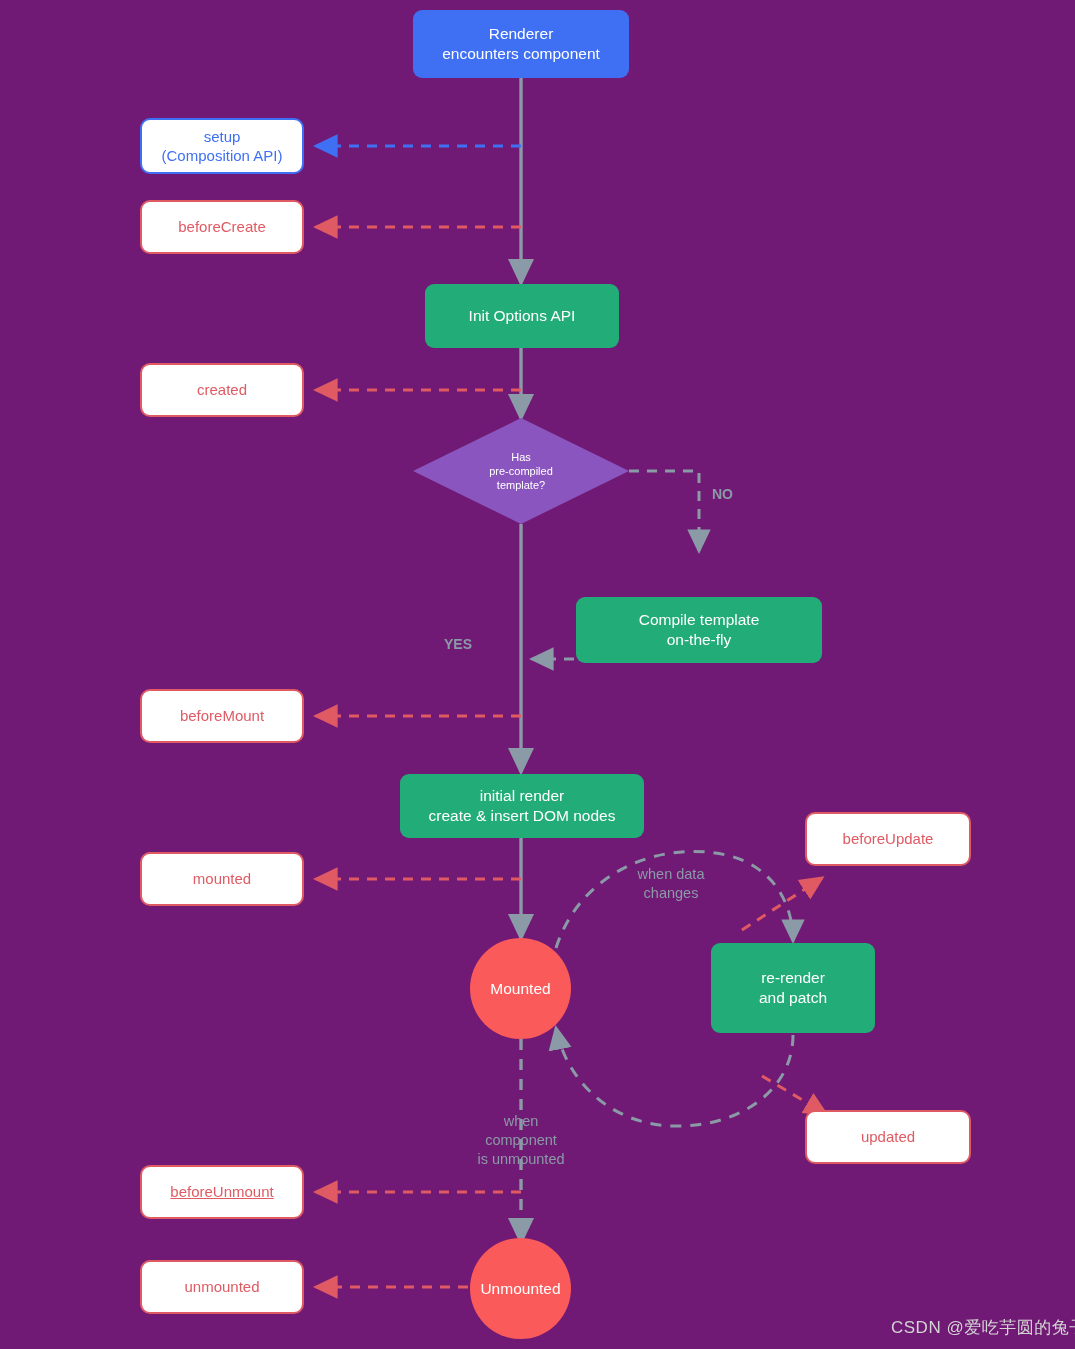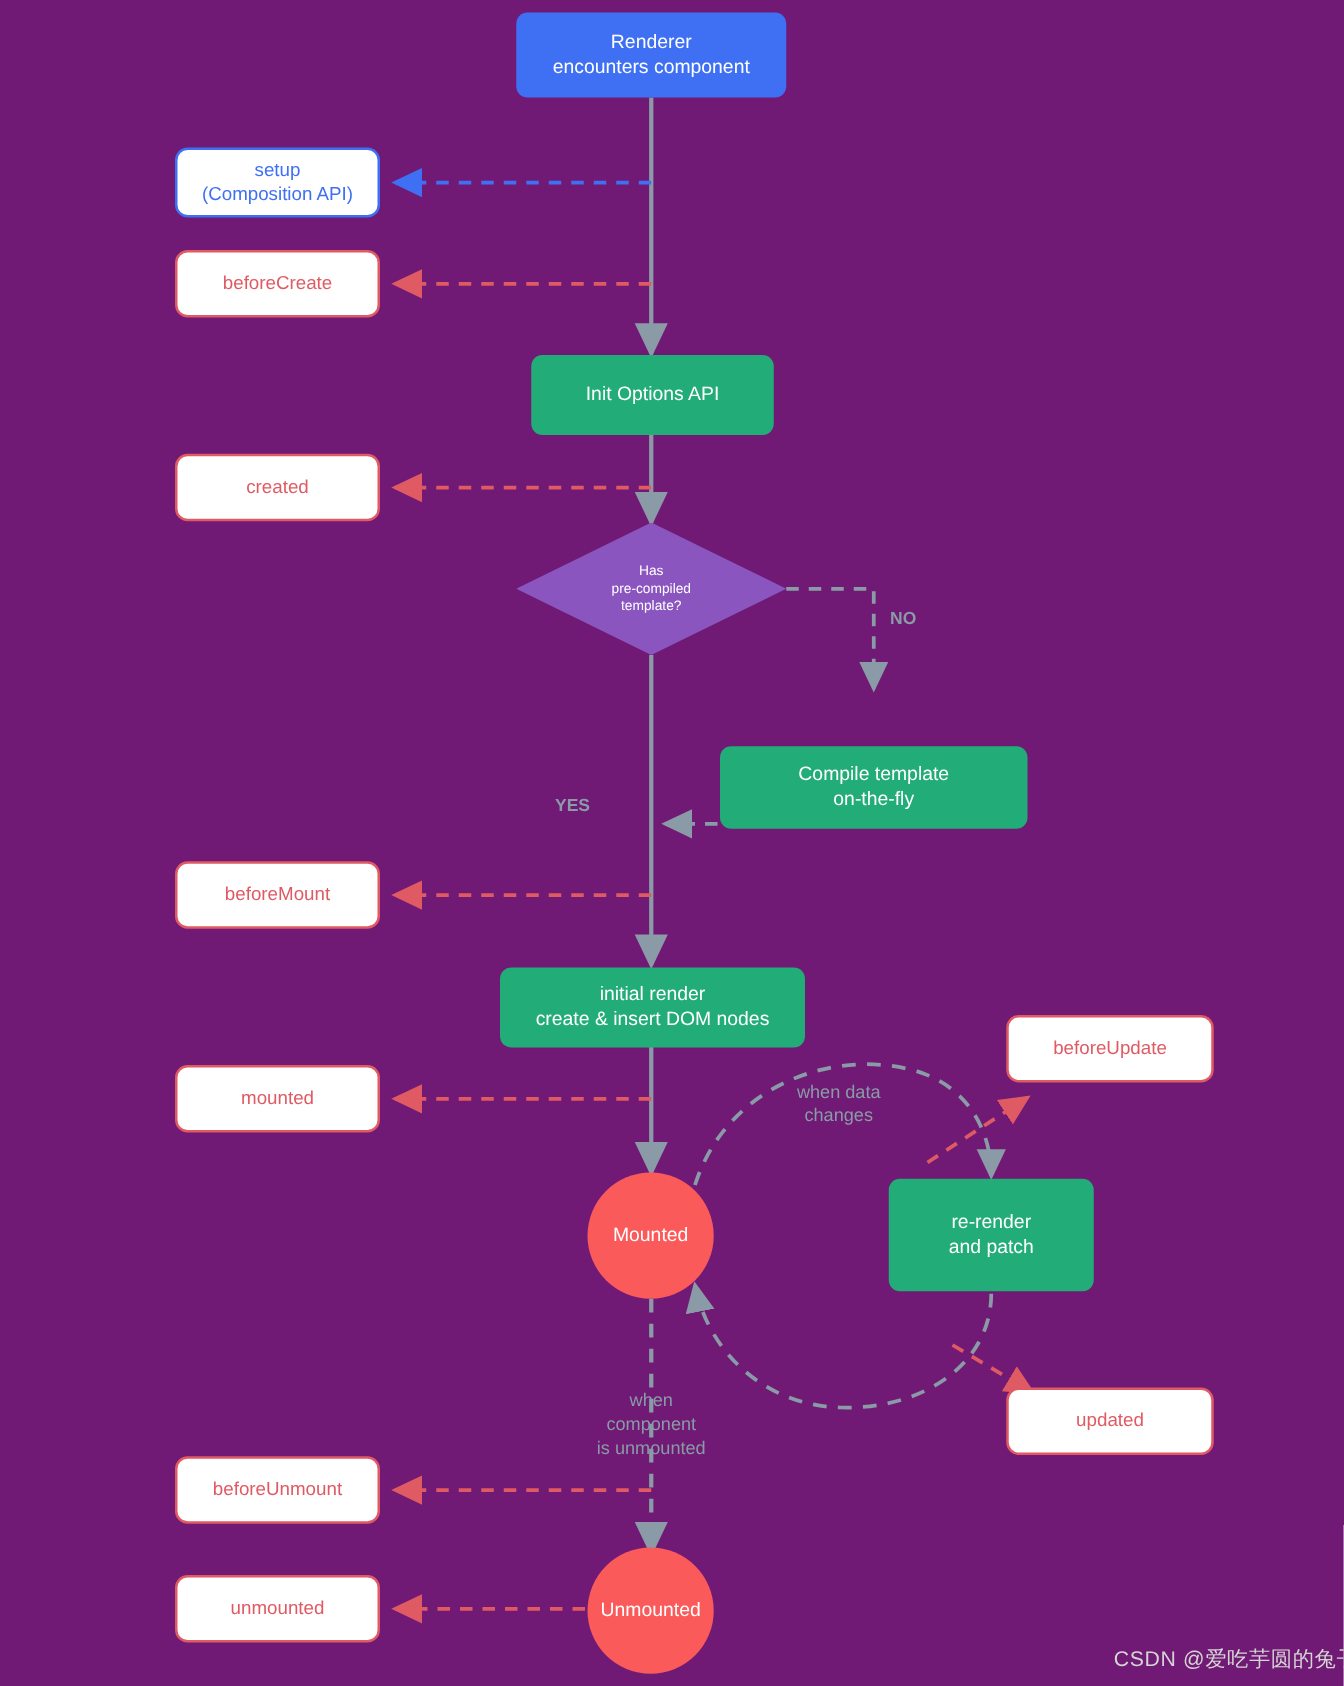--- a/index.html
+++ b/index.html
@@ -207,21 +207,21 @@
 
   <div class="node fill green" style="left:711px; top:943px; width:164px; height:90px;">
     <span class="label">re-render
 and patch</span>
   </div>
 
   <div class="node hook" style="left:805px; top:1110px; width:166px; height:54px;">
     <span class="label">updated</span>
   </div>
 
-  <div class="node hook" style="left:140px; top:1165px; width:164px; height:54px;">
+  <div class="node hook" style="left:140px; top:1165px; width:164px; height:54px;text-decoration:underline;">
     <span class="label">beforeUnmount</span>
   </div>
 
   <div class="node circle" style="left:470px; top:1238px; width:101px; height:101px;">
     <span class="label">Unmounted</span>
   </div>
 
   <div class="node hook" style="left:140px; top:1260px; width:164px; height:54px;">
     <span class="label">unmounted</span>
   </div>

